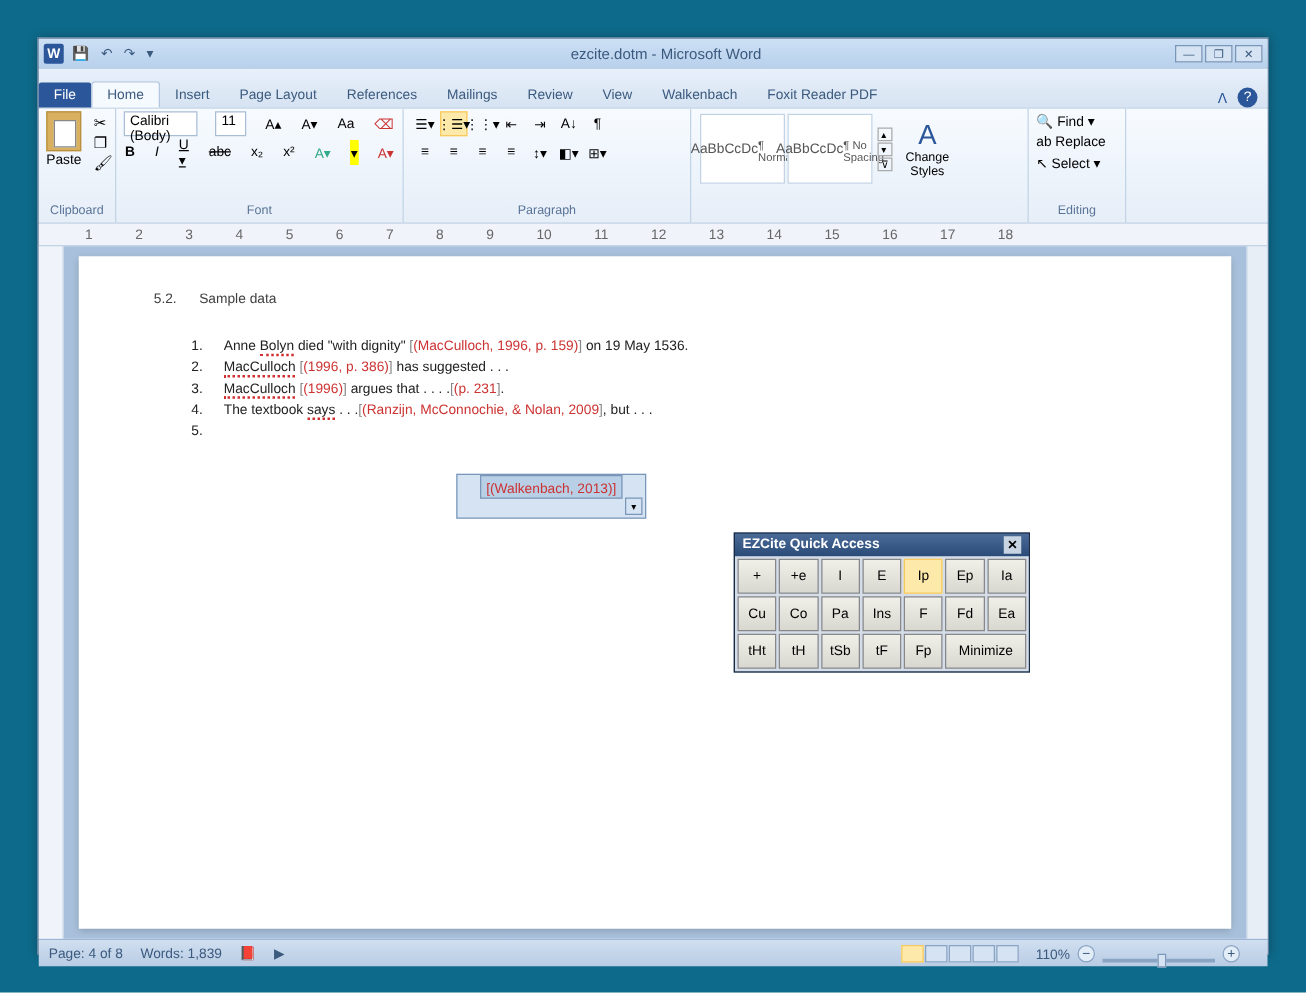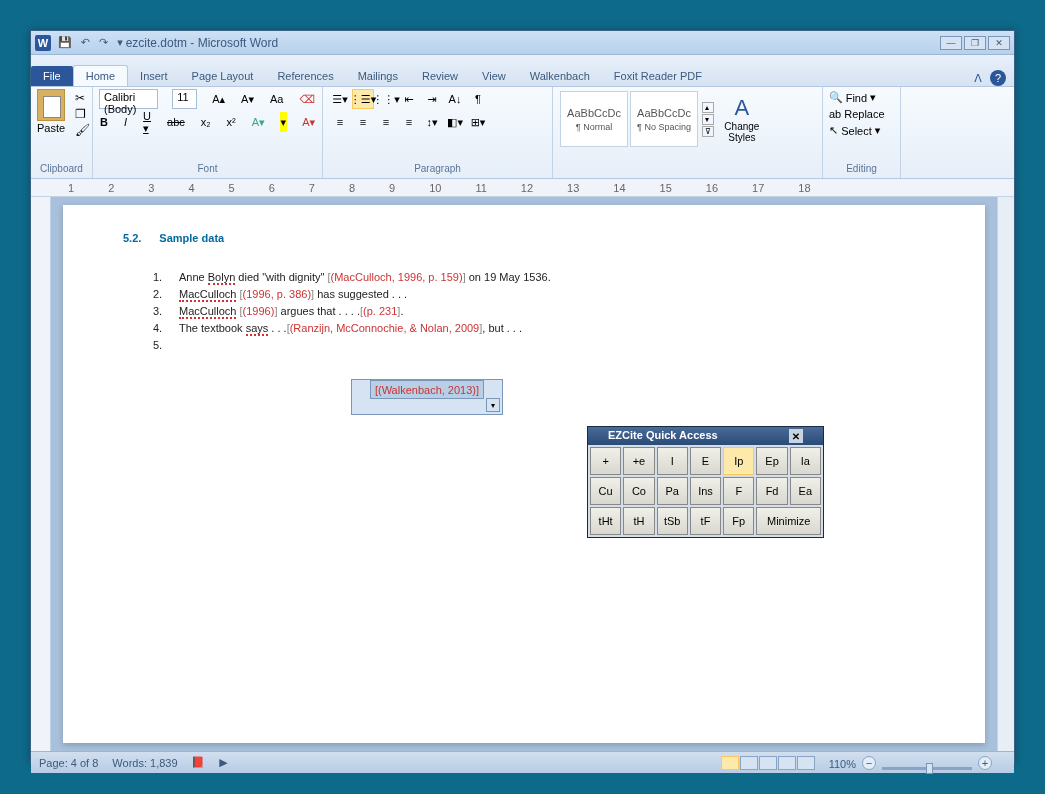--- a/index.html
+++ b/index.html
@@ -2,21 +2,21 @@
 <html><head>
 <meta charset="utf-8">
 <style>
 *{margin:0;padding:0;box-sizing:border-box;font-family:"Segoe UI",Tahoma,sans-serif;font-size:11px}
 body{background:#0e6a8a;width:1045px;height:794px;padding:30px;overflow:hidden}
 .window{width:985px;height:734px;background:#fff;border:1px solid #3c6186;box-shadow:0 0 8px rgba(0,0,0,.3)}
 .titlebar{height:24px;background:linear-gradient(#cde0f5,#b8d1ec);display:flex;align-items:center;padding:0 4px;border-bottom:1px solid #9ab6d6}
 .ticon{width:16px;height:16px;background:#2b579a;display:flex;align-items:center;justify-content:center;color:#fff;font-weight:bold;border-radius:2px;margin-right:4px}
 .qa{display:flex;gap:3px;align-items:center}
 .qa span{color:#3b5a7e;cursor:pointer;padding:0 3px}
-.title{flex:1;text-align:left;color:#3b5a7e;font-size:12px}
+.title{flex:1;text-align:center;color:#3b5a7e;font-size:12px}
 .wbtns{display:flex;gap:2px}
 .wbtn{width:22px;height:14px;border:1px solid #7a96b8;background:#d5e3f3;display:flex;align-items:center;justify-content:center;cursor:pointer;font-size:9px;color:#3b5a7e}
 .tabs{height:32px;background:linear-gradient(#e8f0fa,#d6e3f2);display:flex;border-bottom:1px solid #b3c7de;align-items:flex-end}
 .tab{padding:4px 12px;color:#3b5a7e;cursor:pointer;font-size:11px}
 .tab.file{background:#2b579a;color:#fff;border-radius:2px 2px 0 0}
 .tab.active{background:#f5faff;border:1px solid #b3c7de;border-bottom:none;border-radius:3px 3px 0 0}
 .help{margin-left:auto;display:flex;gap:4px;padding-right:8px}
 .help span{width:16px;height:16px;display:flex;align-items:center;justify-content:center;color:#2b579a;cursor:pointer}
 .ribbon{height:92px;background:linear-gradient(#f7fbff,#e6eef8);border-bottom:1px solid #b3c7de;display:flex}
 .grp{border-right:1px solid #c2d3e6;padding:2px 6px;display:flex;flex-direction:column;justify-content:space-between}
@@ -32,47 +32,47 @@
 .sel{background:#fff;border:1px solid #a7bdd6;padding:1px 4px;height:20px}
 .sel.fn{width:102px}.sel.fs{width:38px}
 .fbtn{width:20px;height:20px;border:1px solid transparent;display:flex;align-items:center;justify-content:center;cursor:pointer}
 .bold{font-weight:bold}.ital{font-style:italic}.under{text-decoration:underline}
 .strike{text-decoration:line-through}
 .para{width:230px}
 .prow{display:flex;gap:1px;align-items:center;margin-bottom:3px}
 .pbtn{width:22px;height:20px;display:flex;align-items:center;justify-content:center;cursor:pointer;font-size:11px}
 .pbtn.sel2{background:#fde9aa;border:1px solid #f7c95e}
 .styles{width:270px;display:flex}
-.sbox{width:68px;height:56px;border:1px solid #c2d3e6;margin:2px 1px;display:flex;flex-direction:column;align-items:center;justify-content:center;cursor:pointer;background:#fff}
+.sbox{width:68px;height:56px;border:1px solid #c2d3e6;margin:2px 1px;display:flex;flex-direction:row;align-items:center;justify-content:center;cursor:pointer;background:#fff}
 .sprev{font-size:11px;color:#555}
 .sprev.h1{color:#2b579a;font-size:14px}
 .snm{font-size:9px;color:#555;margin-top:3px}
 .chg{width:50px;display:flex;flex-direction:column;align-items:center;justify-content:center}
 .edit{width:78px}
 .erow{display:flex;align-items:center;gap:3px;padding:2px 0}
 .ruler{height:18px;background:#f0f4fa;border-bottom:1px solid #c2d3e6;display:flex;align-items:center;padding-left:20px;font-size:9px;color:#666;position:relative}
 .ruler span{margin:0 17px}
 .vruler{width:20px;background:#f0f4fa;border-right:1px solid #c2d3e6}
 .main{height:554px;display:flex;background:#a8c0db;position:relative}
 .page{flex:1;background:#fff;margin:8px 12px;box-shadow:0 2px 6px rgba(0,0,0,.2);padding:22px 60px;position:relative}
 .scroll{width:17px;background:#e8eef6;border-left:1px solid #c2d3e6}
-.h52{color:#0369a1;font-size:17px;font-weight:bold;margin-bottom:24px}
+.h52{color:#404040;font-size:17px;font-weight:normal;margin-bottom:24px}
 .h52 .num{margin-right:18px}
 .list{padding-left:30px}
 .li{font-size:14px;color:#222;margin-bottom:5px;display:flex}
 .li .n{width:26px}
 .squig{border-bottom:2px dotted #d03030}
 .cite{color:#c33}
 .brk{color:#888}
-.flt{position:absolute;top:174px;left:288px;width:152px;height:36px;border:1px solid #7a96b8;background:#d5e3f3;z-index:5;display:flex;justify-content:center}
+.flt{position:absolute;top:174px;left:302px;width:152px;height:36px;border:1px solid #7a96b8;background:#d5e3f3;z-index:5;display:flex;justify-content:center}
 .flt-txt{background:#b8cfe6;border:1px solid #7a96b8;padding:1px 4px;font-size:13px;height:19px}
 .flt-txt span{color:#c33}
 .flt-dd{position:absolute;right:2px;bottom:2px;width:14px;height:14px;background:#d5e3f3;border:1px solid #7a96b8;display:flex;align-items:center;justify-content:center;font-size:8px}
 .ezc{position:absolute;top:221px;left:524px;width:237px;background:#3e5f8c;border:1px solid #1a2a42;z-index:5}
-.ezc-title{height:18px;background:linear-gradient(#4a6a98,#2a4a78);color:#fff;font-size:11px;font-weight:bold;padding:2px 20px;display:flex;justify-content:space-between}
+.ezc-title{height:18px;background:linear-gradient(#4a6a98,#2a4a78);color:#fff;font-size:11px;font-weight:bold;padding:2px 6px;display:flex;justify-content:space-between}
 .ezc-close{width:14px;height:14px;background:#c8d4e2;color:#000;display:flex;align-items:center;justify-content:center;cursor:pointer;font-size:10px}
 .ezc-body{background:#d5dde8;padding:2px;display:grid;grid-template-columns:repeat(7,1fr);gap:2px}
 .ezc-btn{height:28px;background:linear-gradient(#f0f0e8,#d8d8d0);border:1px solid #888;display:flex;align-items:center;justify-content:center;cursor:pointer;font-size:11px}
 .ezc-btn.wide{grid-column:span 2}
 .ezc-btn.hl{background:#fde9aa;border-color:#f7c95e}
 .status{height:22px;background:linear-gradient(#d1dff0,#b8cce4);border-top:1px solid #9ab6d6;display:flex;align-items:center;padding:0 8px;color:#3b5a7e;font-size:11px}
 .status>div{margin-right:14px}
 .status .spr{flex:1}
 .vbtns{display:flex;gap:1px}
 .vb{width:18px;height:14px;border:1px solid #8aa4c4;background:#d5e3f3;cursor:pointer}

